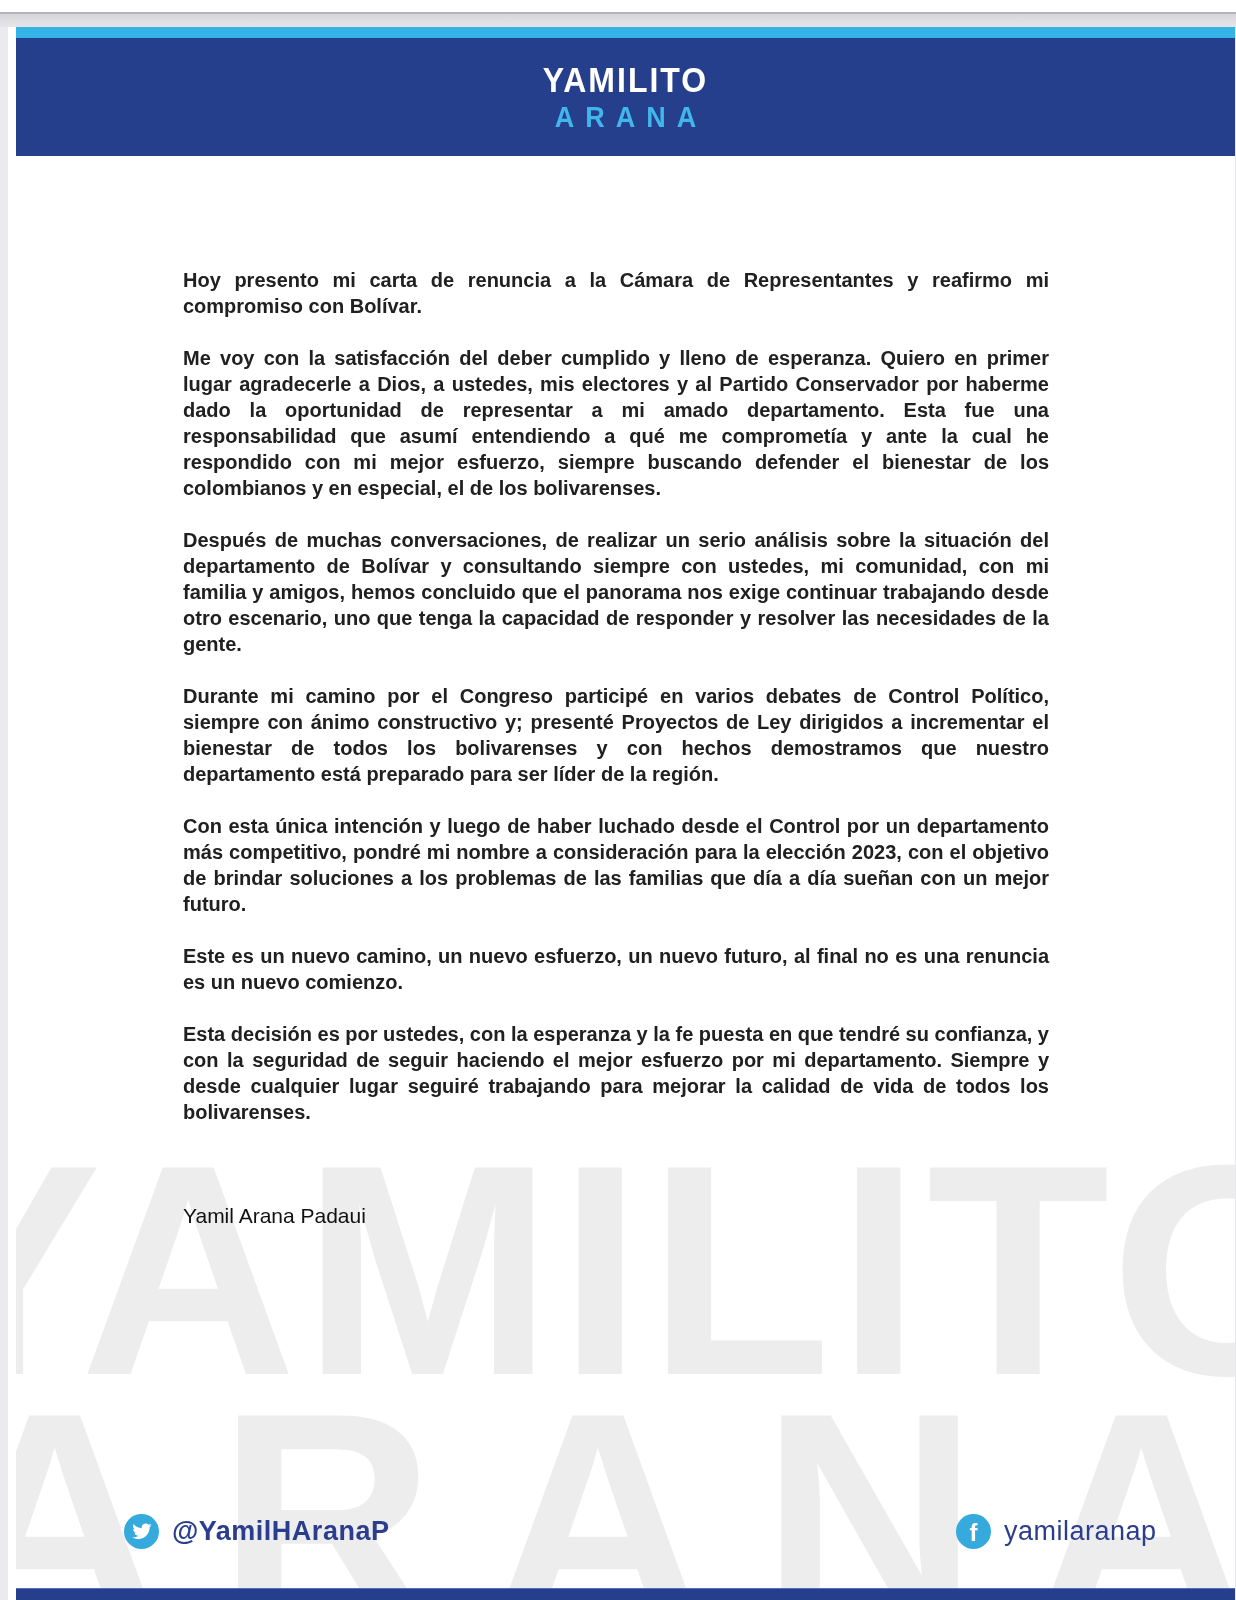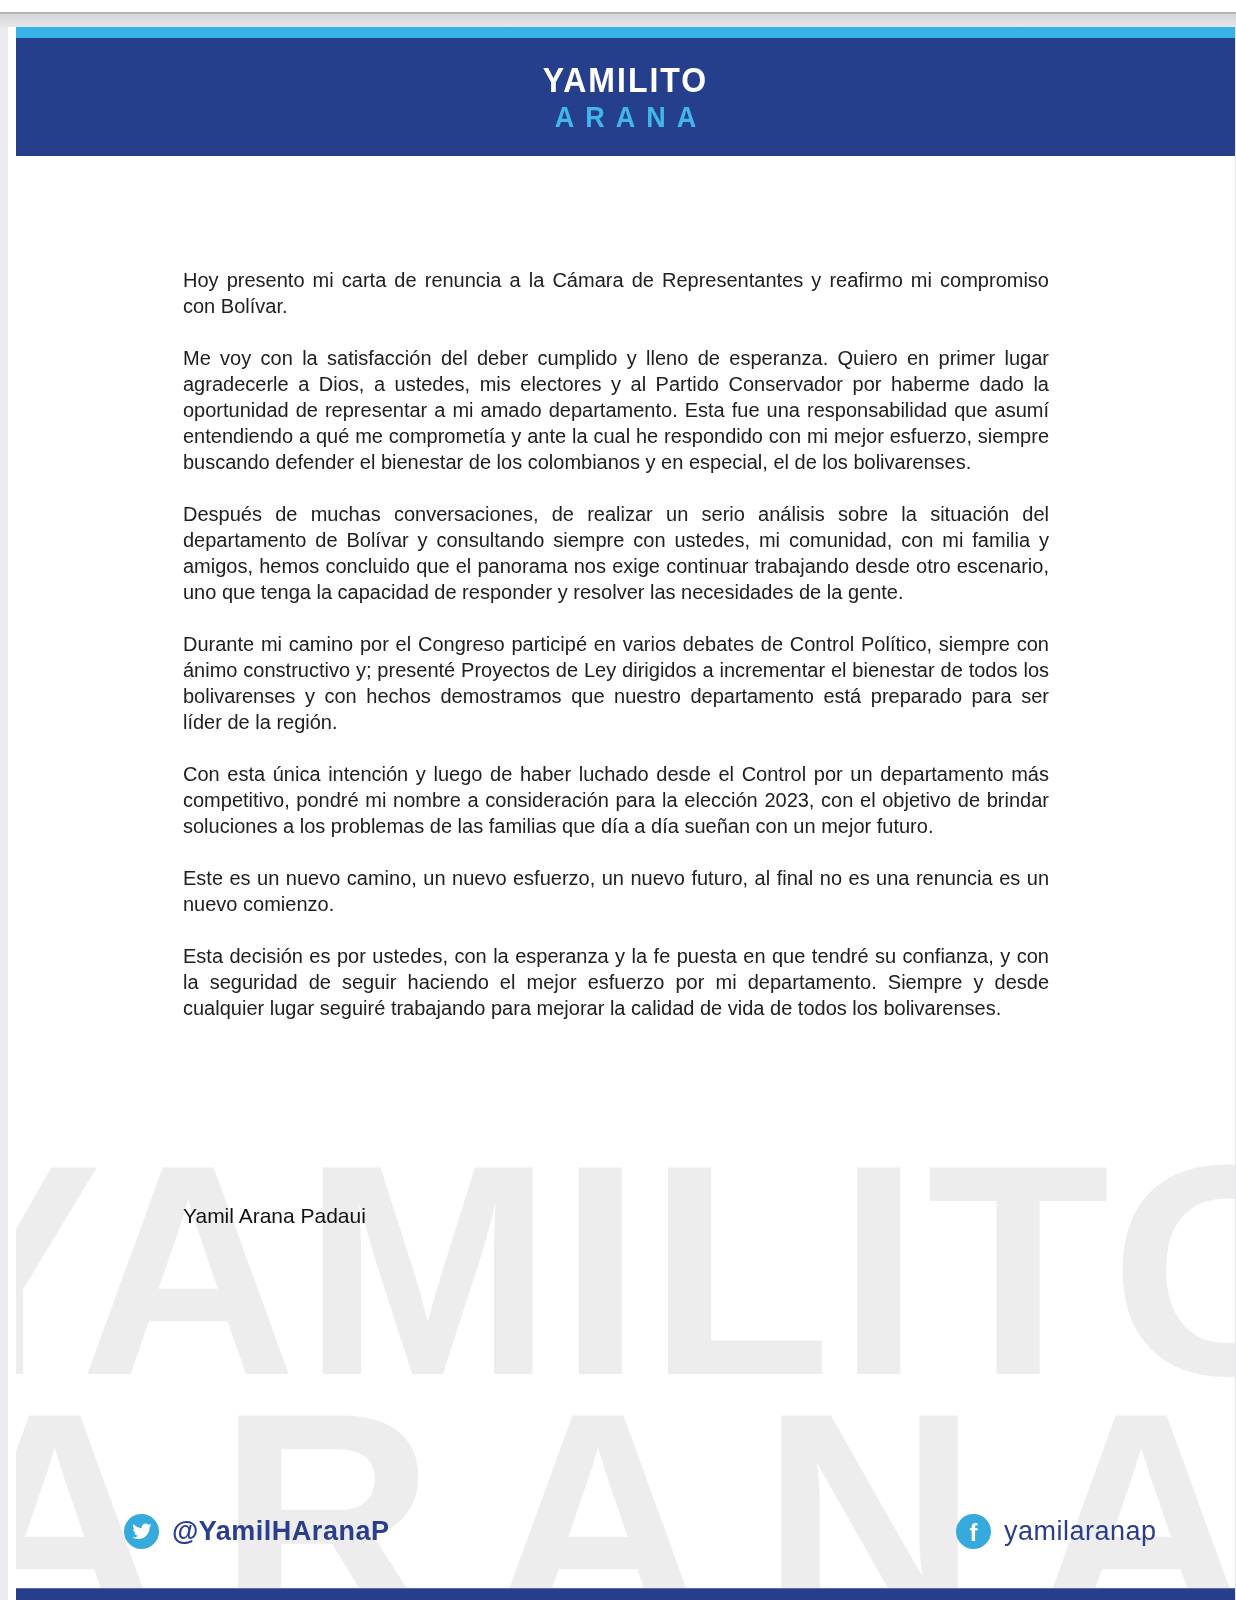--- a/index.html
+++ b/index.html
@@ -52,21 +52,21 @@
   }
   .wm-line.one { top: 1093px; letter-spacing: 6px; }
   .wm-line.two { top: 1341px; letter-spacing: 55px; }
 
   
   .letter {
     position: absolute; left: 167px; top: 240px; width: 866px; z-index: 2;
     font-size: 20px; line-height: 26px; color: #202020;
     text-align: justify;
   }
-  .letter p { margin-bottom: 26px; }
+  .letter p { margin-bottom: 26px; font-weight: bold; }
 
   .signature {
     position: absolute; left: 167px; top: 1177px; z-index: 2;
     font-size: 21px; font-weight: normal; color: #111111;
   }
 
   
   .social-row { position: absolute; left: 0; top: 1484px; width: 100%; height: 40px; z-index: 2; }
   .social-item { position: absolute; display: flex; align-items: center; gap: 13px; height: 40px; }
   .social-item.tw { left: 108px; font-weight: bold; }

